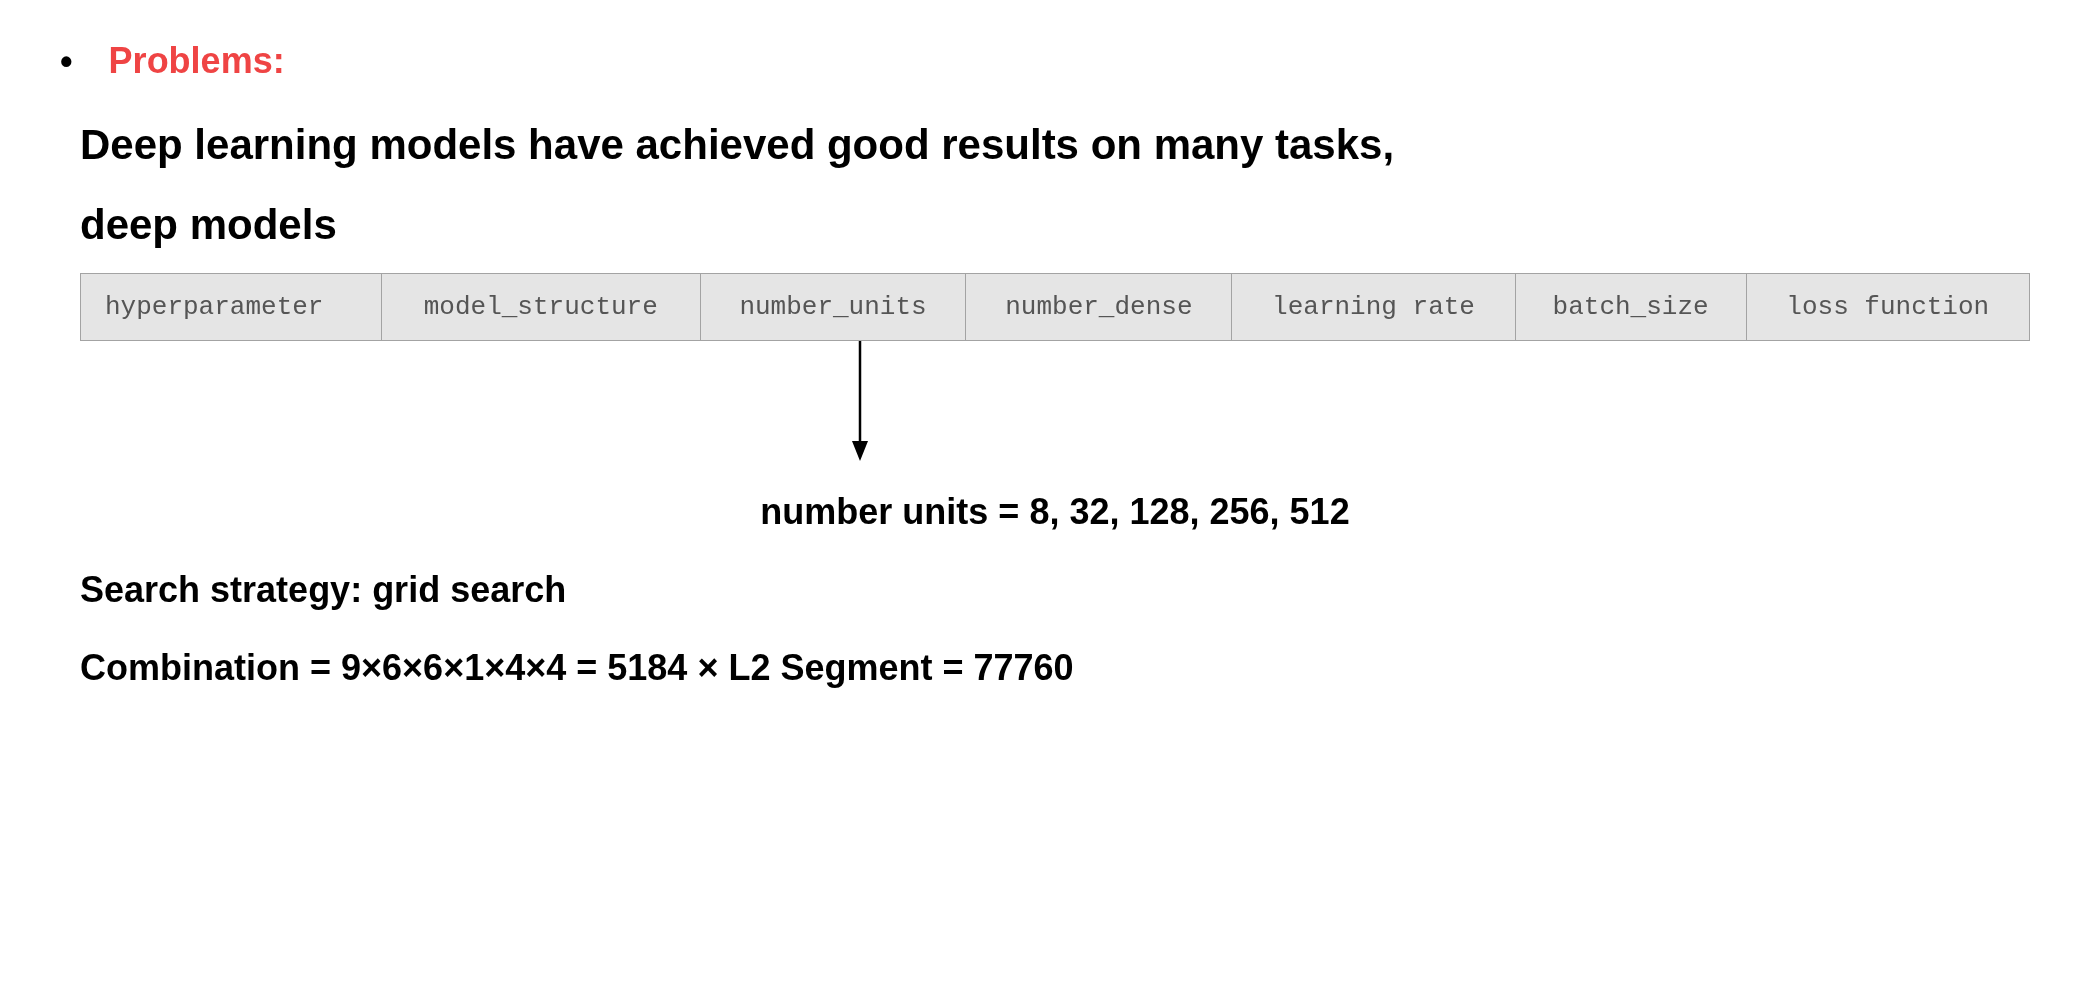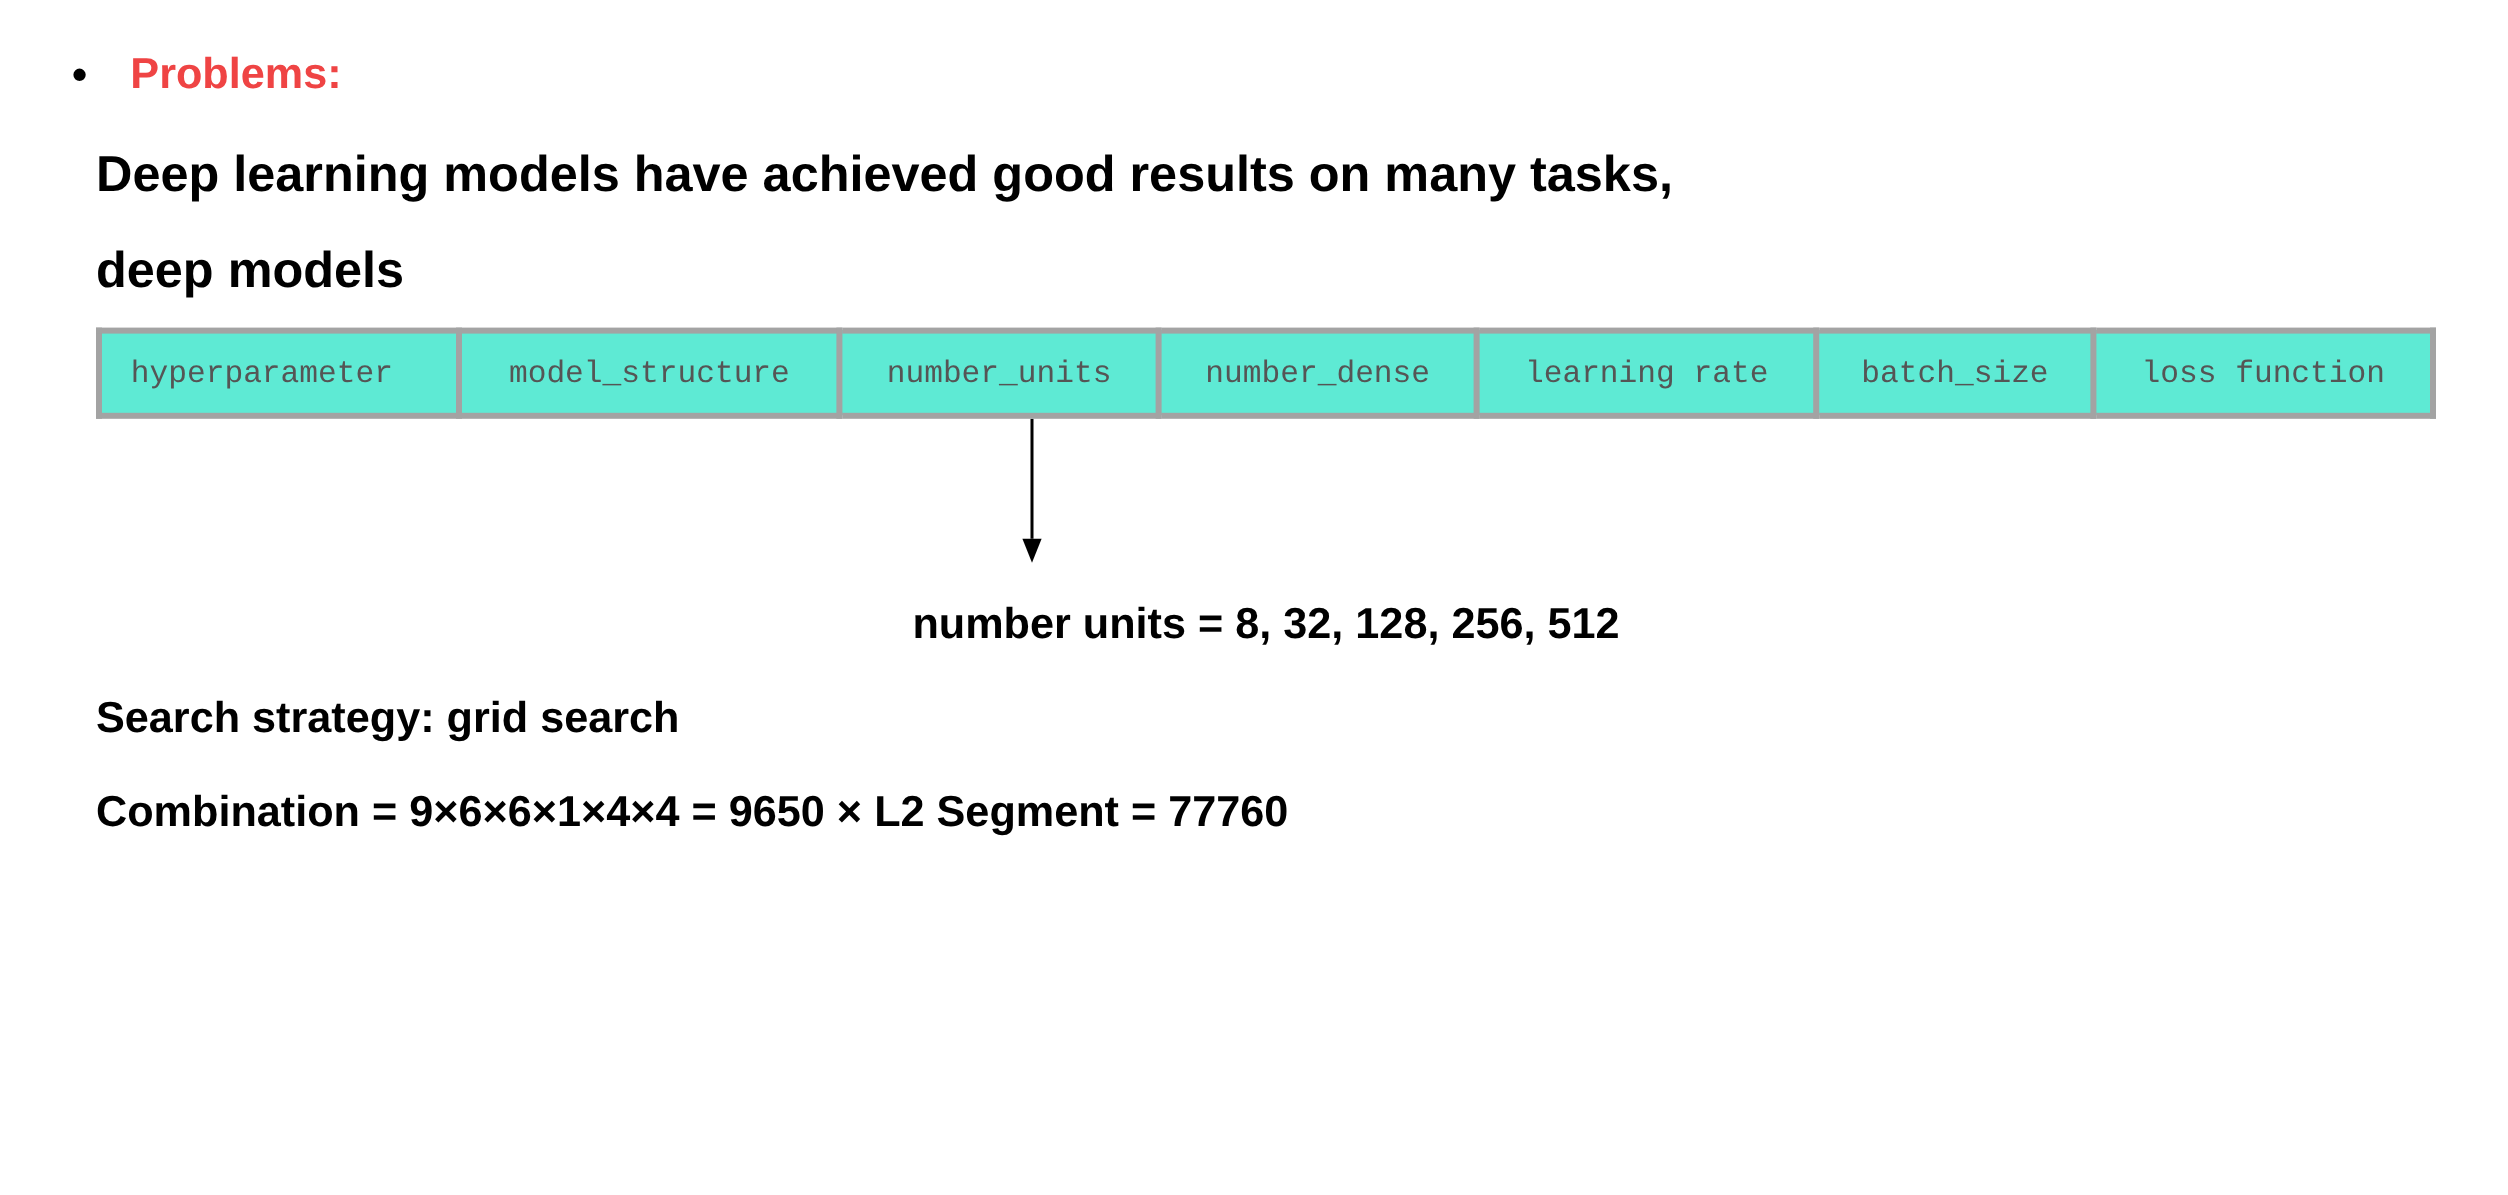--- a/index.html
+++ b/index.html
@@ -77,25 +77,25 @@
     }
 
     table {
       border-collapse: collapse;
       width: 100%;
       font-family: 'Courier New', Courier, monospace;
       font-size: 26px;
     }
 
     table td {
-      border: 5px solid #a3a3a3;
+      border: 1px solid #a3a3a3;
       padding: 18px 24px;
       text-align: center;
       color: #555;
-      background: #5eead4;
+      background: #e5e5e5;
     }
 
     table td:first-child {
       text-align: left;
       white-space: nowrap;
     }
 
     .number-units-label {
       font-size: 36px;
       font-weight: bold;
@@ -169,17 +169,17 @@
     </div>
   </div>
 
   <div class="number-units-label">number units = 8, 32, 128, 256, 512</div>
 
   <div class="search-strategy">Search strategy: grid search</div>
 
   <div class="combination">
     <span>Combination =</span>
     <span class="combination-formula"> </span><span class="combo-bold">9×6×6×1×4×4</span>
-    <span> <span>= 9650 ×</span></span>
+    <span> <span>= 5184 ×</span></span>
     <span class="combo-bold"> <span>L2 Segment = 77760</span></span>
   </div>
 
 </div>
 
 </body></html>

